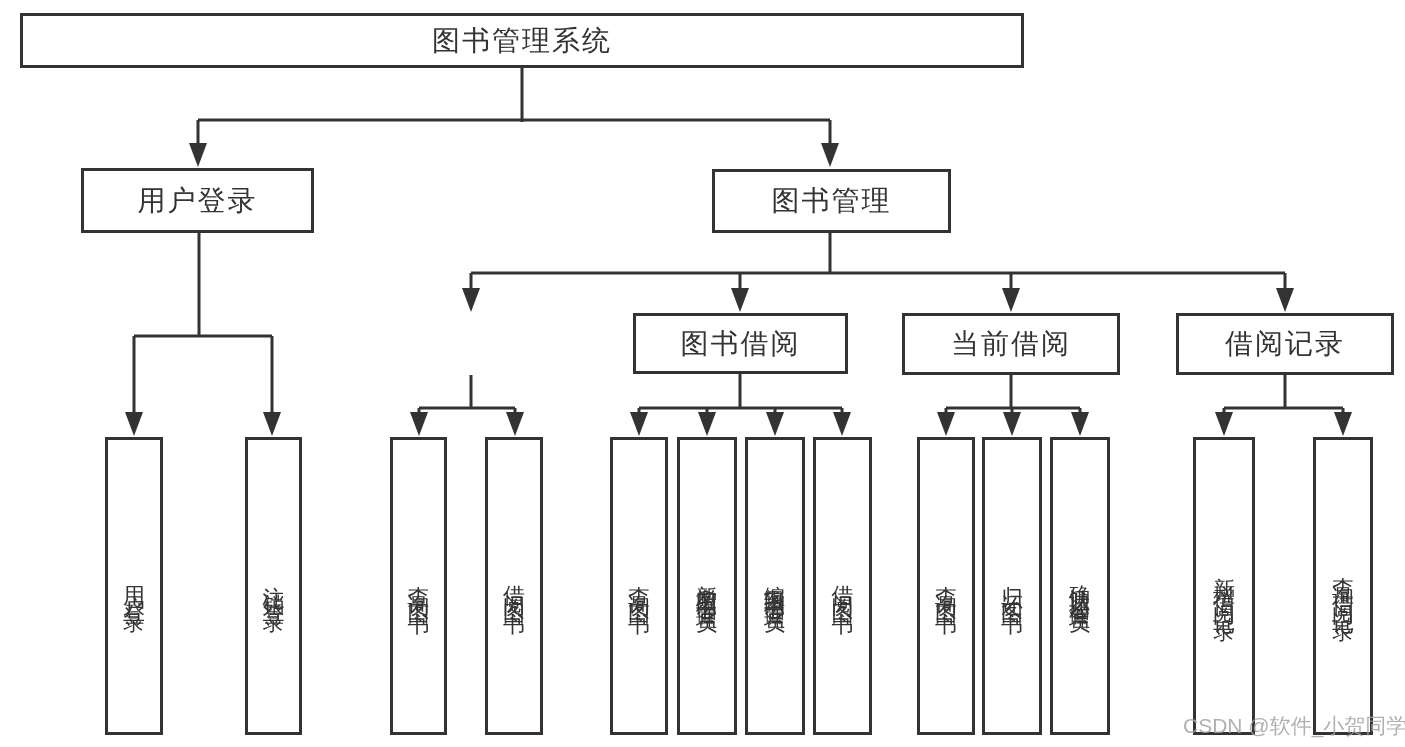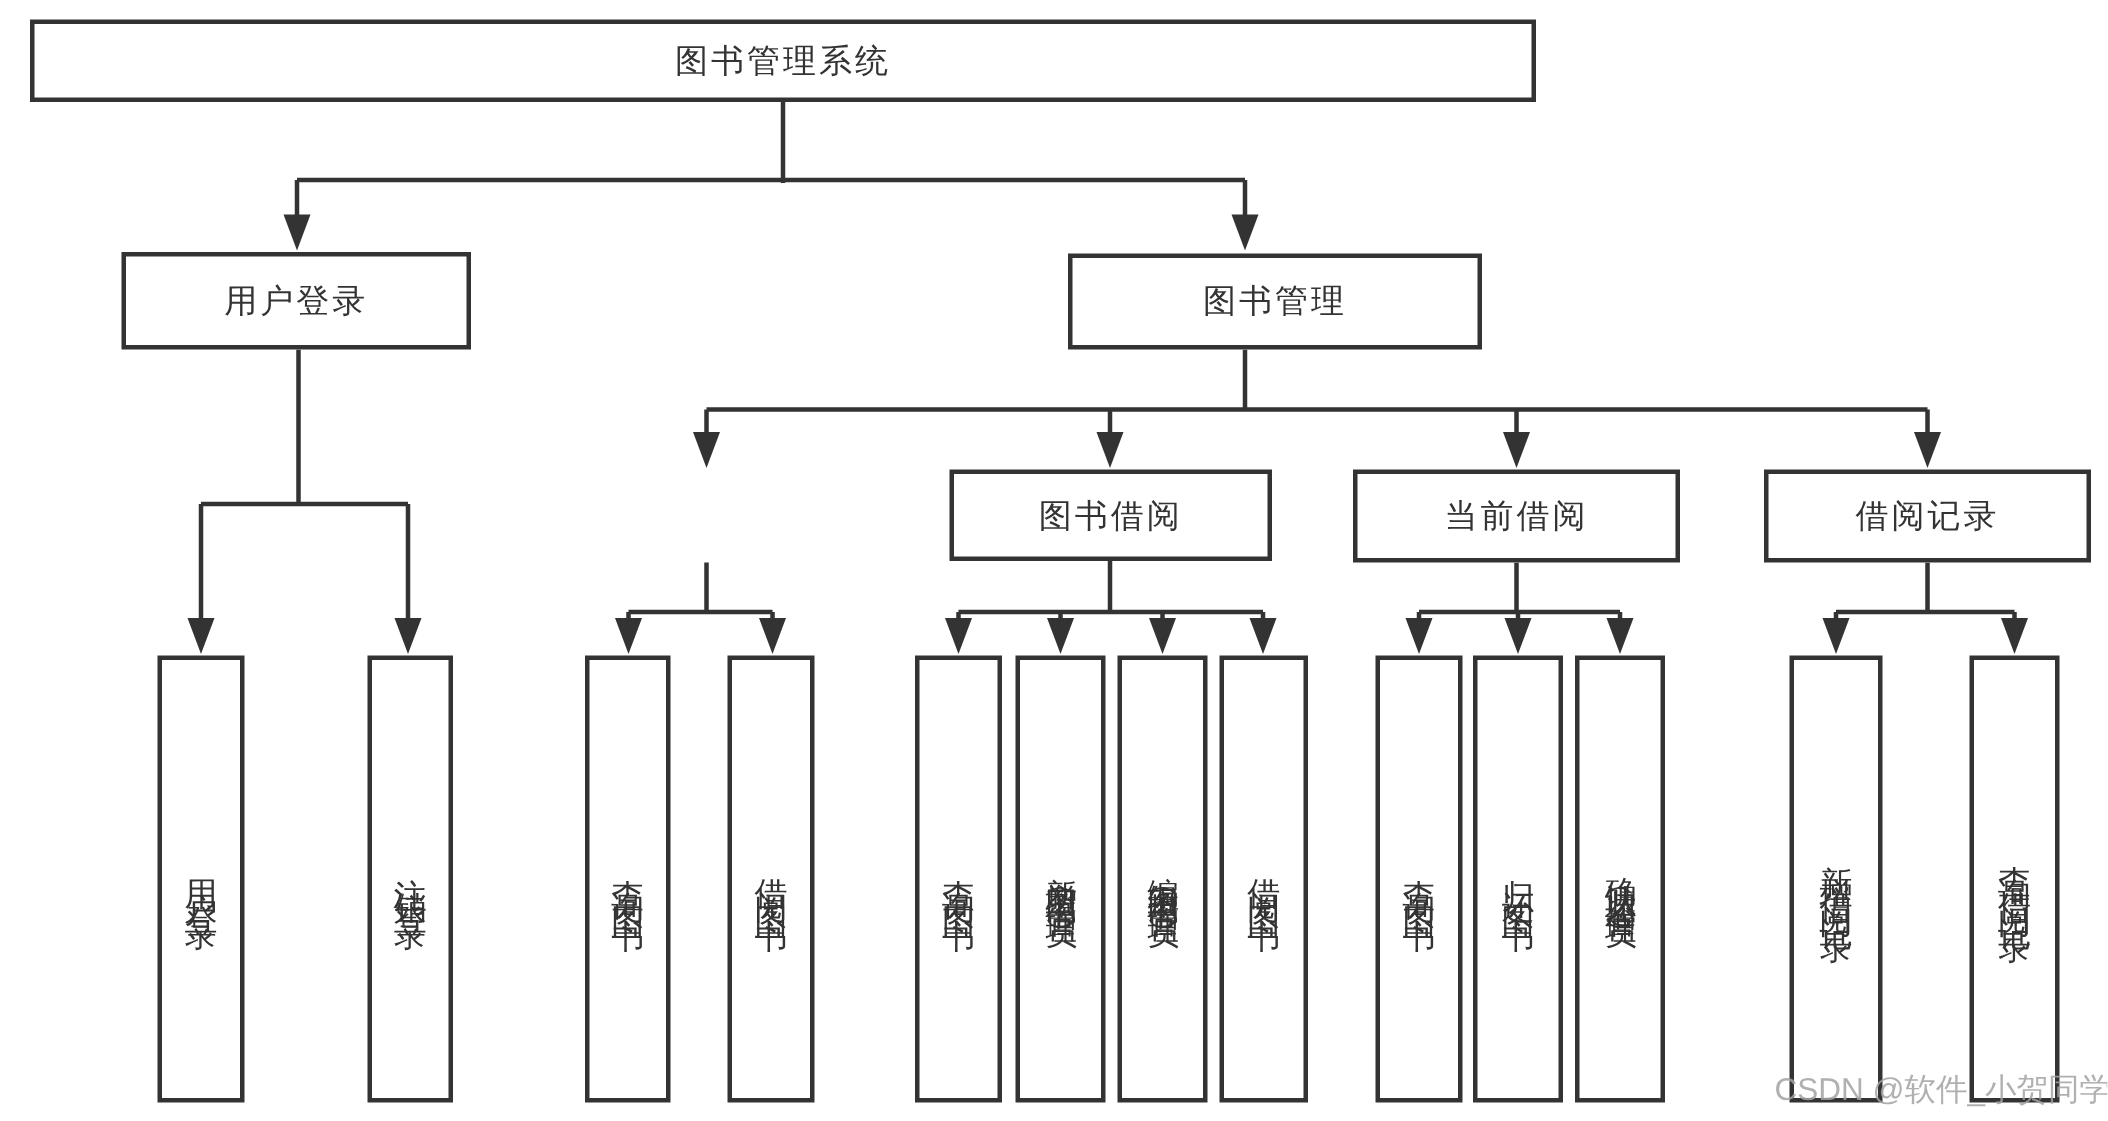--- a/index.html
+++ b/index.html
@@ -5,21 +5,21 @@
   html,body{margin:0;padding:0;background:#ffffff;}
   .stage{
     position:relative;width:1405px;height:747px;background:#fff;overflow:hidden;
     font-family:"Liberation Sans","DejaVu Sans",sans-serif;color:#333;
   }
   .connectors{position:absolute;left:0;top:0;z-index:1;}
   .node{
     position:absolute;box-sizing:border-box;border:3px solid #333;background:#fff;
     display:flex;align-items:center;justify-content:center;z-index:2;
   }
-  .h-label{font-size:22px;letter-spacing:2px;white-space:nowrap;}
+  .h-label{font-size:28px;letter-spacing:2px;white-space:nowrap;}
   .leaf .v-text{
     writing-mode:vertical-rl;text-orientation:mixed;
     font-size:22px;line-height:1;letter-spacing:9px;white-space:nowrap;
   }
   .leaf .v-text.tight{font-size:21px;letter-spacing:4px;}
   .watermark{
     position:absolute;left:1183px;top:712px;z-index:3;
     font-size:21px;color:#a3a3a3;opacity:.85;white-space:nowrap;
   }
 </style>
@@ -60,21 +60,21 @@
     </g>
   </svg>
 
   <div class="node" style="left:20px;top:13px;width:1004px;height:55px">
     <span class="h-label">图书管理系统</span>
   </div>
 
   <div class="node" style="left:81px;top:168px;width:233px;height:65px">
     <span class="h-label">用户登录</span>
   </div>
-  <div class="node" style="left:712px;top:169px;width:276px;height:64px">
+  <div class="node" style="left:712px;top:169px;width:239px;height:64px">
     <span class="h-label">图书管理</span>
   </div>
 
   <div class="node" style="left:633px;top:313px;width:215px;height:61px">
     <span class="h-label">图书借阅</span>
   </div>
   <div class="node" style="left:902px;top:313px;width:218px;height:62px">
     <span class="h-label">当前借阅</span>
   </div>
   <div class="node" style="left:1176px;top:313px;width:218px;height:62px">

